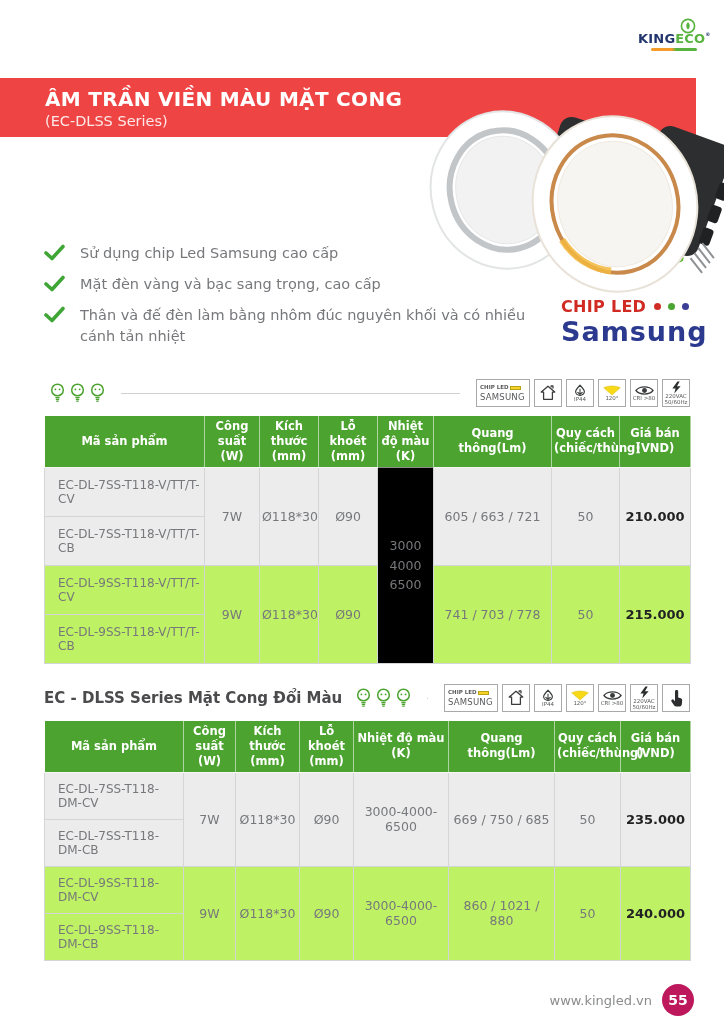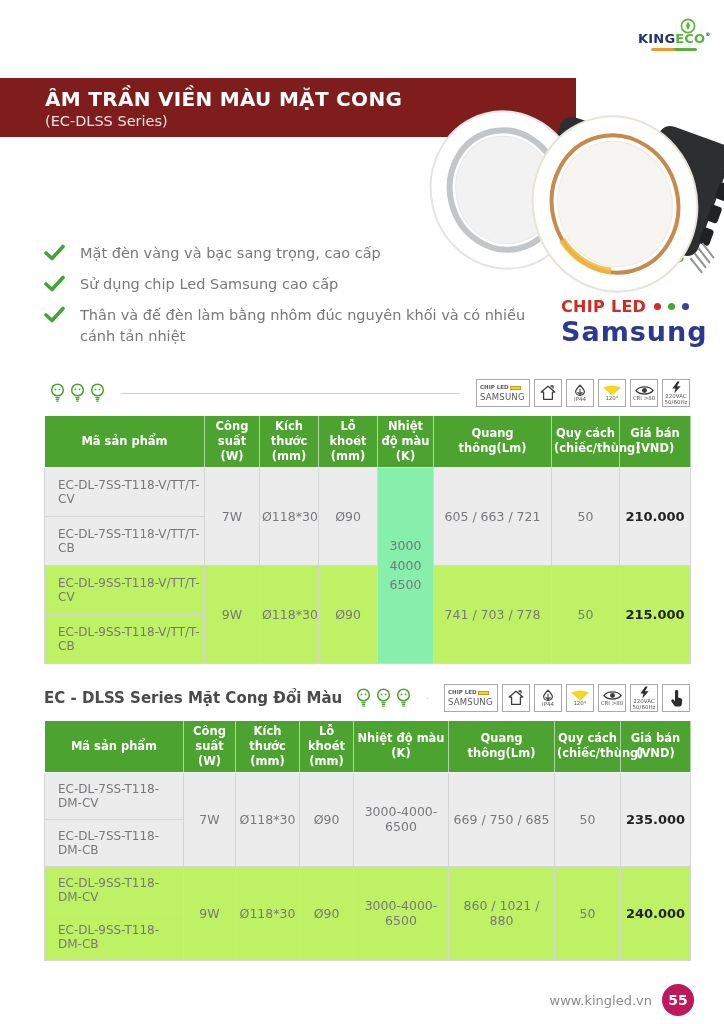--- a/index.html
+++ b/index.html
@@ -10,21 +10,21 @@
   .logo { position:absolute; top:18px; right:14px; width:72px; text-align:center; }
   .logo .bulb { position:relative; left:14px; display:block; margin:0 auto -2px auto; }
   .logo-text { font-size:13px; font-weight:bold; letter-spacing:.2px; line-height:1; }
   .logo-text .king { color:#23356d; }
   .logo-text .eco { color:#57b33e;text-align:center; }
   .logo-text .reg { font-size:5px; color:#23356d; vertical-align:top; }
   .logo-bar { margin:3px auto 0 auto; width:46px; height:2.5px;
               background:linear-gradient(90deg,#f49b2c 0 45%,#57b33e 55% 100%); border-radius:2px; }
 
   
-  .band { position:absolute; left:0; top:78px; width:576px; height:59px; background:#7f1d1d; }
+  .band { position:absolute; left:0; top:78px; width:696px; height:59px; background:#ef4444; }
   .band-inner { padding:9px 0 0 45px; }
   .band-title { color:#fff; font-size:20px; font-weight:bold; letter-spacing:.3px; }
   .band-sub { color:rgba(255,255,255,.88); font-size:14.5px; margin-top:2px; }
 
   .product-art { position:absolute; left:402px; top:82px; width:322px; height:220px; }
 
   
   .feature-badge { position:absolute; left:30px; top:192px; height:38px; padding:0 26px;
                    background:#4ca32f; border-radius:0 16px 16px 0; display:flex; align-items:center; }
   .feature-badge span { color:#fff; font-weight:bold; font-size:19px; letter-spacing:.4px; }
@@ -66,21 +66,21 @@
   .t1 { top:415px; }
   .t2 { top:720px; }
   th { background:#4ca32f; color:#fff; font-size:11.5px; font-weight:600; line-height:1.3;
        border:1px solid rgba(255,255,255,.55); padding:3px 2px; }
   .t1 th { height:38px; } .t2 th { height:44px; }
   td { border:1px solid #d4d5d6; font-size:12.5px; color:#77787b; text-align:center;
        background:#bef264; padding:2px; }
   .t1 td { height:49px; } .t2 td { height:47px; }
   td.model { text-align:left; padding-left:13px; font-size:12px; }
   td.g1 { background:#ececed; }
-  td.cctcell { background:#86efac; white-space:pre-line; line-height:1.55; }
+  td.cctcell { background:#000000; white-space:pre-line; line-height:1.55; }
   td.price { font-weight:bold; color:#222; font-size:13px; }
 
   
   .footer { position:absolute; top:984px; right:30px; display:flex; align-items:center; gap:10px; }
   .site { font-size:13px; color:#8a8b8d; }
   .pagenum { width:32px; height:32px; border-radius:50%; background:#be185d; color:#fff;
              font-size:14px; font-weight:bold; display:flex; align-items:center; justify-content:center; }
 </style>
 </head>
 <body>
@@ -142,27 +142,27 @@
       <ellipse rx="57" ry="63" fill="none" stroke="#efe9df" stroke-width="1"></ellipse>
     </g>
   </svg>
 
 
   <div class="bullets">
     <div class="bullet">
       <svg class="chk" width="21" height="17" viewBox="0 0 21 17">
           <path d="M2 9 L8 14.5 L19 2.5" fill="none" stroke="#3fa535" stroke-width="3.6" stroke-linecap="round" stroke-linejoin="round"></path>
         </svg>
-      <p>Mặt đèn vàng và bạc sang trọng, cao cấp</p>
+      <p>Sử dụng chip Led Samsung cao cấp</p>
     </div>
     <div class="bullet">
       <svg class="chk" width="21" height="17" viewBox="0 0 21 17">
           <path d="M2 9 L8 14.5 L19 2.5" fill="none" stroke="#3fa535" stroke-width="3.6" stroke-linecap="round" stroke-linejoin="round"></path>
         </svg>
-      <p>Sử dụng chip Led Samsung cao cấp</p>
+      <p>Mặt đèn vàng và bạc sang trọng, cao cấp</p>
     </div>
     <div class="bullet">
       <svg class="chk" width="21" height="17" viewBox="0 0 21 17">
           <path d="M2 9 L8 14.5 L19 2.5" fill="none" stroke="#3fa535" stroke-width="3.6" stroke-linecap="round" stroke-linejoin="round"></path>
         </svg>
       <p>Thân và đế đèn làm bằng nhôm đúc nguyên khối và có nhiều cánh tản nhiệt</p>
     </div>
   </div>
 
   <div class="chipled">

